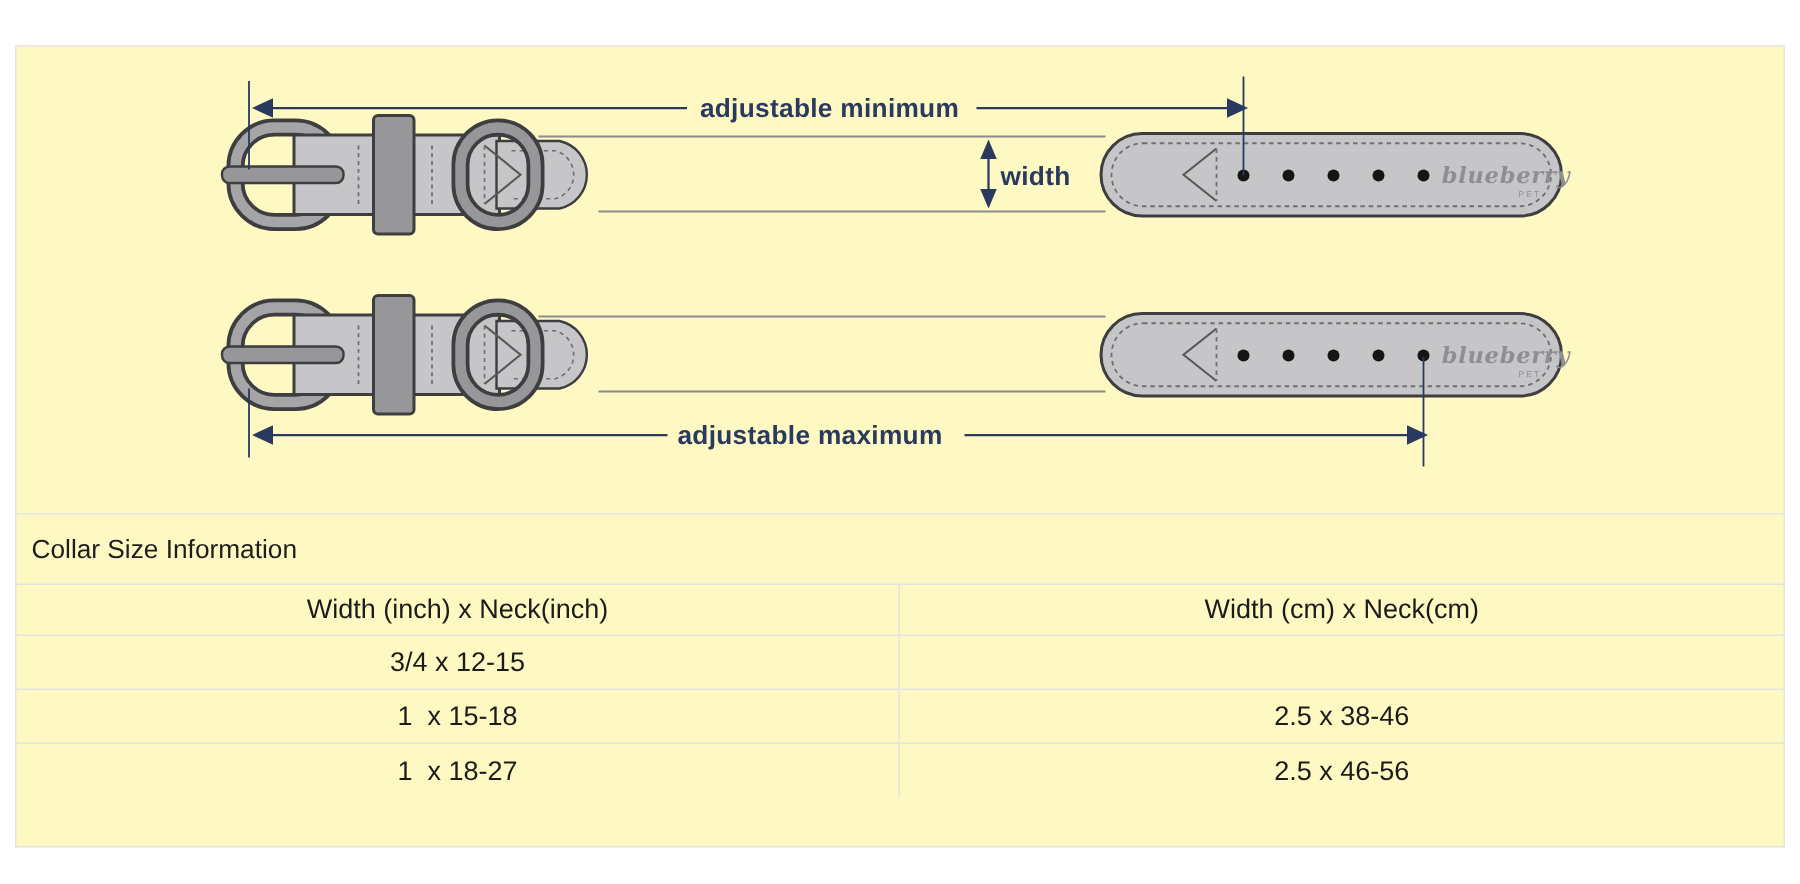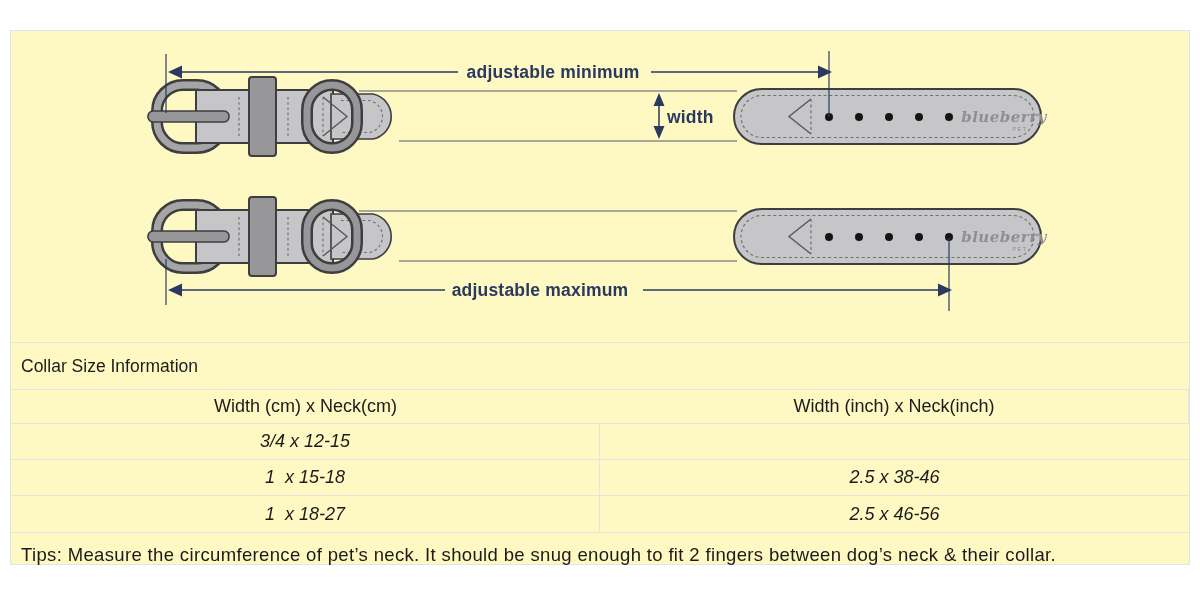--- a/index.html
+++ b/index.html
@@ -26,21 +26,21 @@
   }
   .size-table{width:100%;}
   .t-row{display:flex;border-top:1px solid #e3e3e3;box-sizing:border-box;}
   .t-cell{
     flex:0 0 50%;box-sizing:border-box;text-align:center;
     font-size:18px;color:#1b1b1b;white-space:pre;
   }
   .t-cell.left{border-right:1px solid #e3e3e3;}
   .row-head{height:34px;}
   .row-head .t-cell{line-height:33px;}
-  .row-data{height:36px;font-style:italic;}
+  .row-data{height:36px;}
   .row-data .t-cell{line-height:35px;}
   .row-data.last{height:37px;}
   .row-data.last .t-cell{line-height:36px;}
   .tips-row{
     height:45px;line-height:44px;border-top:1px solid #e3e3e3;
     box-sizing:border-box;padding-left:10px;
     font-size:18.5px;letter-spacing:.35px;color:#1b1b1b;white-space:nowrap;
   }
 </style>
 </head>
@@ -130,30 +130,29 @@
         <polygon points="941,259 927,252.5 927,265.5" fill="#29395f" stroke="none"></polygon>
       </g>
       <text class="arrow-label" x="529" y="265" text-anchor="middle" fill="#29395f">adjustable maximum</text>
     </g>
   </svg>
 
   <div class="title-row">Collar Size Information</div>
 
   <div class="size-table">
     <div class="t-row row-head">
+      <div class="t-cell left">Width (inch) x Neck(inch)</div>
       <div class="t-cell">Width (cm) x Neck(cm)</div>
-      <div class="t-cell left">Width (inch) x Neck(inch)</div>
     </div>
     <div class="t-row row-data">
       <div class="t-cell left">3/4 x 12-15</div>
     </div>
     <div class="t-row row-data">
       <div class="t-cell left">1  x 15-18</div>
       <div class="t-cell">2.5 x 38-46</div>
     </div>
     <div class="t-row row-data last">
       <div class="t-cell left">1  x 18-27</div>
       <div class="t-cell">2.5 x 46-56</div>
     </div>
-    <div class="tips-row">Tips: Measure the circumference of pet’s neck. It should be snug enough to fit 2 fingers between dog’s neck &amp; their collar.</div>
   </div>
 
 </div>
 
 </body></html>

